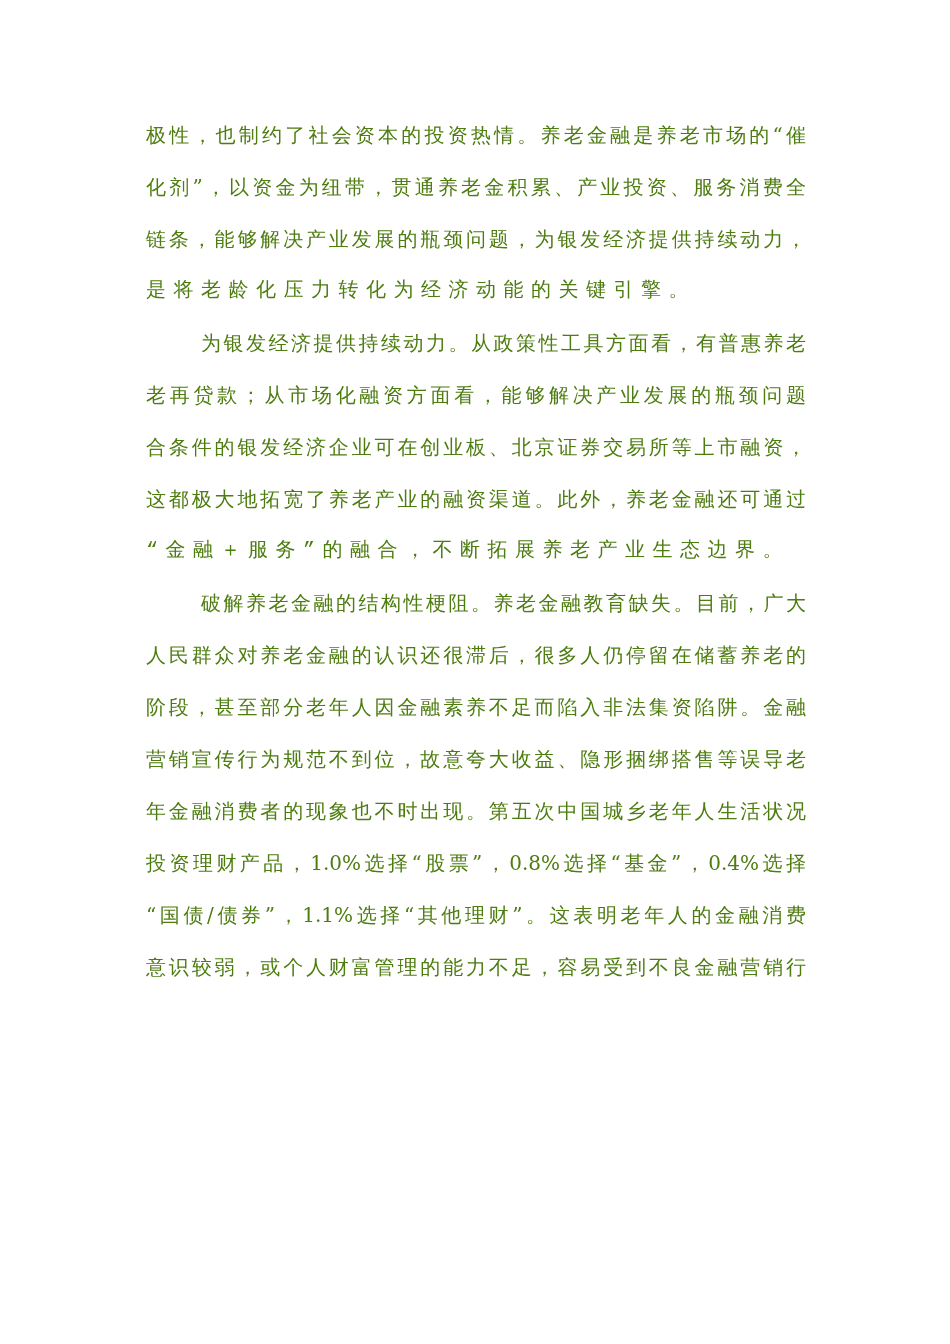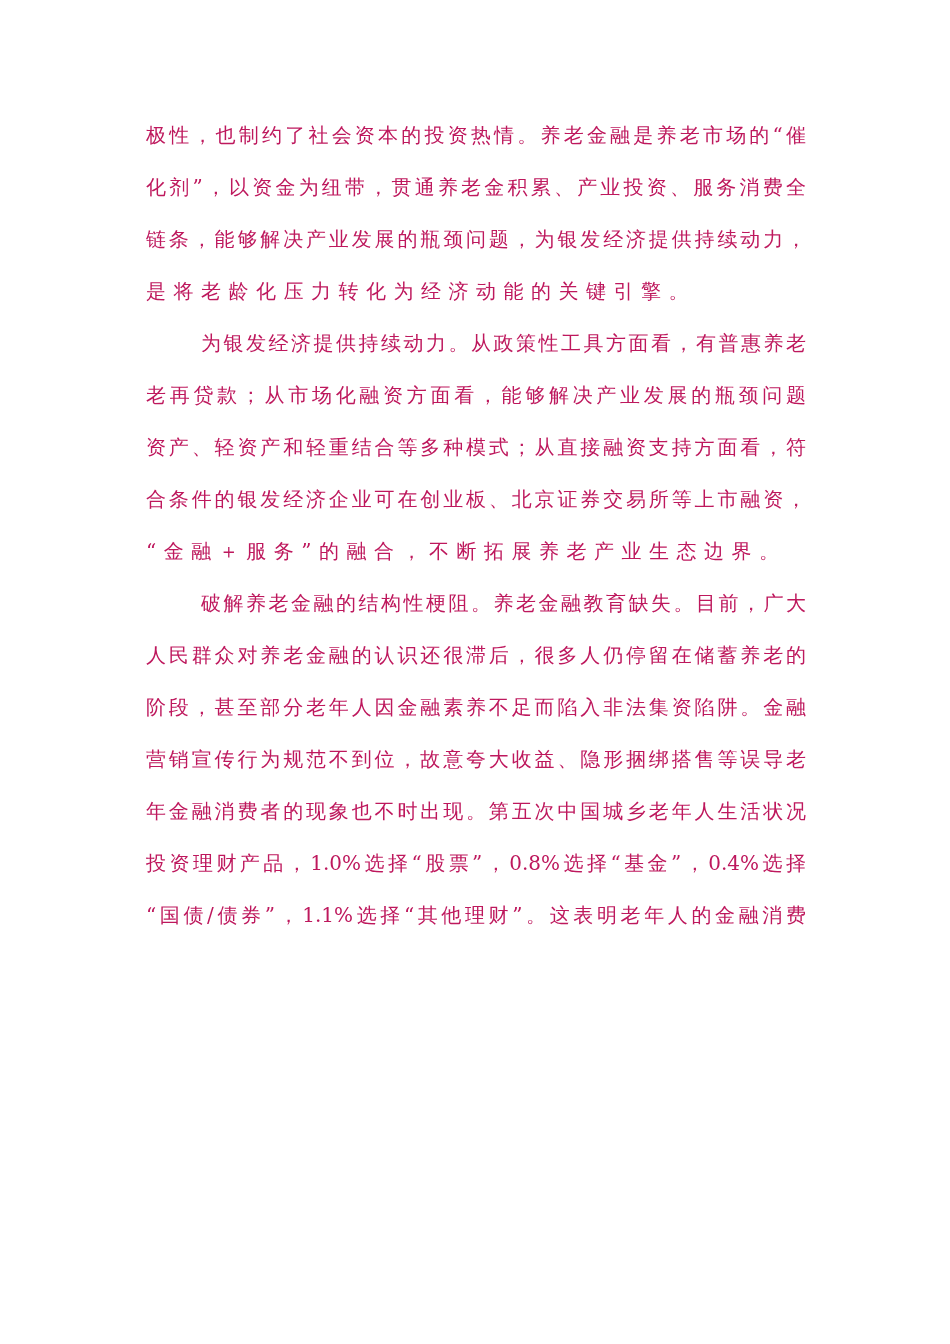--- a/index.html
+++ b/index.html
@@ -1,55 +1,56 @@
 <!DOCTYPE html>
 <html><head>
 <meta charset="utf-8">
 <style>
   html, body { margin: 0; padding: 0; background: #ffffff; }
   body { width: 950px; height: 1344px; position: relative; overflow: hidden; }
   .page { position: absolute; left: 0; top: 0; width: 950px; height: 1344px; background: #ffffff; }
   .body-text {
     position: absolute; left: 146px; top: 117px; width: 660px;
     font-family: "DejaVu Serif", "Liberation Serif", serif;
-    font-size: 20px; color: #be185d;
+    font-size: 20px; color: #4d7c0f;
   }
   .line {
     display: block; height: 52px; line-height: 36px;
     text-align: justify; text-align-last: justify;
     white-space: nowrap; overflow: visible;
   }
-  .line.last { text-align-last: left; letter-spacing: 7.5px; }
+  .line.last { text-align-last: left; letter-spacing: 7.5px; font-family: Liberation Mono, monospace; }
   .line.indent { padding-left: 55px; }
 </style>
 </head>
 <body>
 
 <div class="page">
   <div class="body-text">
 
     <div>
       <span class="line">极性，也制约了社会资本的投资热情。养老金融是养老市场的“催</span>
       <span class="line">化剂”，以资金为纽带，贯通养老金积累、产业投资、服务消费全</span>
       <span class="line">链条，能够解决产业发展的瓶颈问题，为银发经济提供持续动力，</span>
       <span class="line last">是将老龄化压力转化为经济动能的关键引擎。</span>
     </div>
 
     <div>
       <span class="line indent">为银发经济提供持续动力。从政策性工具方面看，有普惠养老</span>
       <span class="line">老再贷款；从市场化融资方面看，能够解决产业发展的瓶颈问题</span>
-      <span class="line">资产、轻资产和轻重结合等多种模式；从直接融资支持方面看，符</span>
       <span class="line">合条件的银发经济企业可在创业板、北京证券交易所等上市融资，</span>
+      <span class="line">这都极大地拓宽了养老产业的融资渠道。此外，养老金融还可通过</span>
       <span class="line last">“金融＋服务”的融合，不断拓展养老产业生态边界。</span>
     </div>
 
     <div>
       <span class="line indent">破解养老金融的结构性梗阻。养老金融教育缺失。目前，广大</span>
       <span class="line">人民群众对养老金融的认识还很滞后，很多人仍停留在储蓄养老的</span>
       <span class="line">阶段，甚至部分老年人因金融素养不足而陷入非法集资陷阱。金融</span>
       <span class="line">营销宣传行为规范不到位，故意夸大收益、隐形捆绑搭售等误导老</span>
       <span class="line">年金融消费者的现象也不时出现。第五次中国城乡老年人生活状况</span>
       <span class="line">投资理财产品，1.0%选择“股票”，0.8%选择“基金”，0.4%选择</span>
       <span class="line">“国债/债券”，1.1%选择“其他理财”。这表明老年人的金融消费</span>
+      <span class="line">意识较弱，或个人财富管理的能力不足，容易受到不良金融营销行</span>
     </div>
 
   </div>
 </div>
 
 </body></html>

